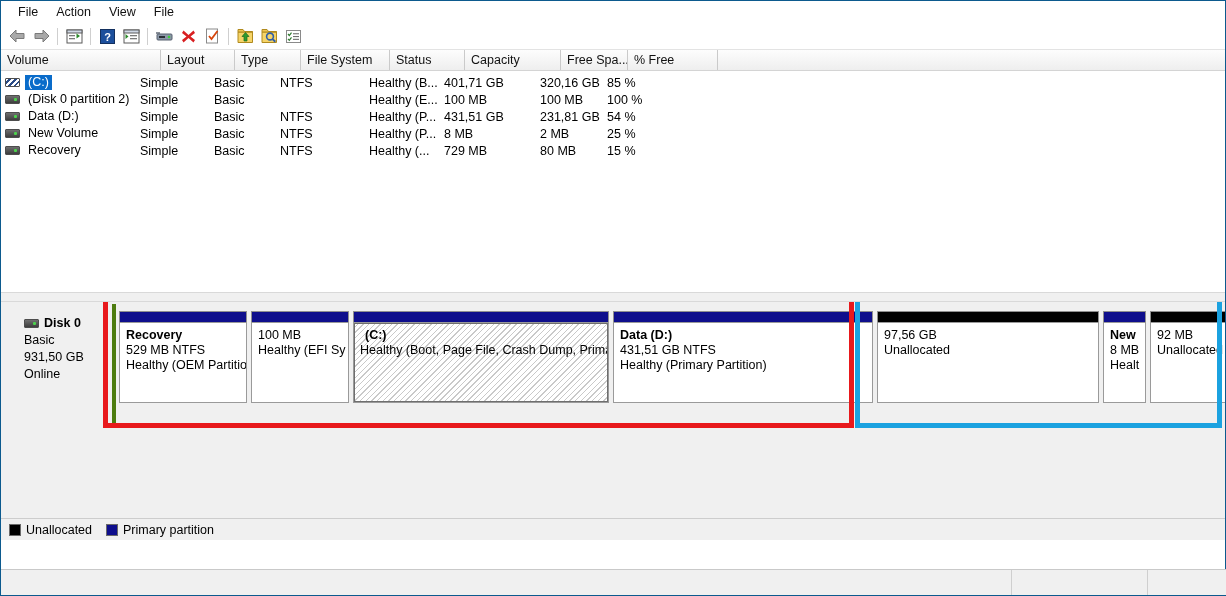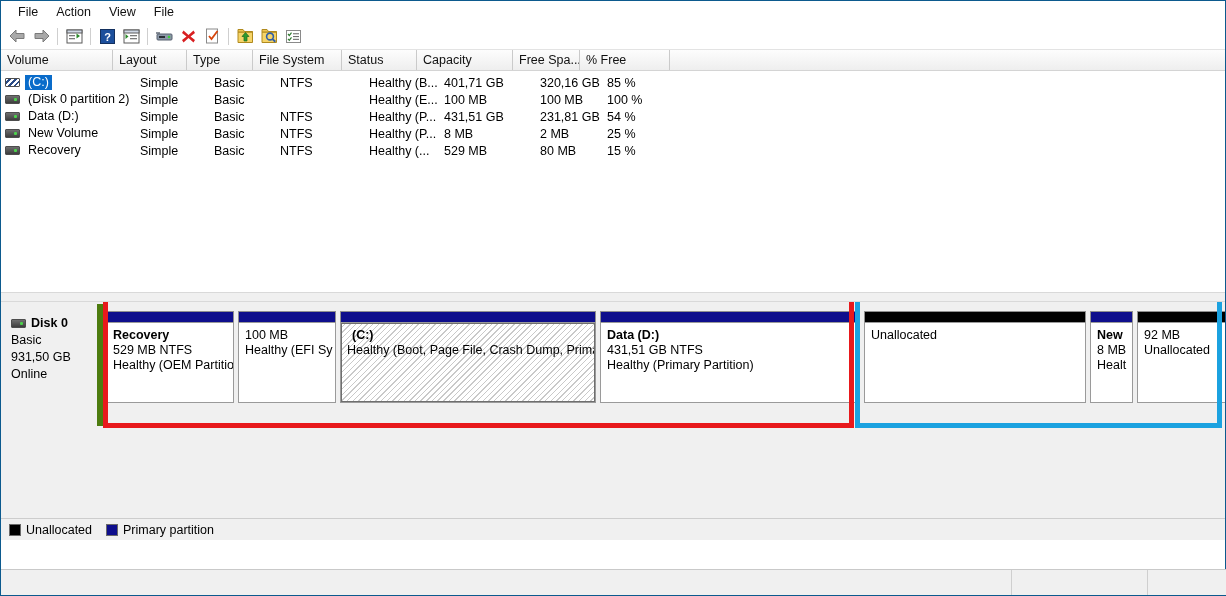--- a/index.html
+++ b/index.html
@@ -100,21 +100,21 @@
   .splitter{
     height:8px;background:#f0f0f0;
     border-top:1px solid #d9d9d9;border-bottom:1px solid #d9d9d9;
   }
 
   
   .graphpane{position:relative;height:238px;background:#f0f0f0;overflow:hidden;}
   .diskrow{position:absolute;left:0;top:2px;height:122px;width:1226px;display:flex;}
   .diskinfo{
     width:102px;flex:none;background:#f0f0f0;box-sizing:border-box;
-    padding:12px 0 0 10px;border-right:6px solid #4d7c0f;
+    padding:12px 0 0 10px;border-right:4px solid #4d7c0f;margin-left:13px;
   }
   .diskinfo .dtitle{display:flex;align-items:center;font-weight:bold;font-size:12.5px;margin-bottom:2px;}
   .diskinfo .dico{
     width:15px;height:9px;flex:none;margin-right:5px;border:1px solid #4d4d4d;
     background:linear-gradient(#6f6f6f,#3d3d3d);border-radius:1px;position:relative;box-sizing:border-box;
   }
   .diskinfo .dico::after{
     content:"";position:absolute;right:2px;top:2px;width:3px;height:3px;background:#4bd24b;border-radius:1px;
   }
   .diskinfo .dline{font-size:12.5px;line-height:17px;color:#000;}
@@ -265,21 +265,21 @@
           <path d="M3 9.8 L4.3 11.3 L6.5 8.4" fill="none" stroke="#2f7a2f" stroke-width="1.2"></path>
           <rect x="8" y="4.2" width="6" height="1.1" fill="#6f6f6f"></rect>
           <rect x="8" y="7" width="6" height="1.1" fill="#6f6f6f"></rect>
           <rect x="8" y="9.8" width="6" height="1.1" fill="#6f6f6f"></rect>
         </svg>
     </div>
   </div>
 
   <div class="listpane">
     <div class="lhead">
-      <div class="hc" style="width:112px">Volume</div>
+      <div class="hc" style="width:160px">Volume</div>
       <div class="hc" style="width:74px">Layout</div>
       <div class="hc" style="width:66px">Type</div>
       <div class="hc" style="width:89px">File System</div>
       <div class="hc" style="width:75px">Status</div>
       <div class="hc" style="width:96px">Capacity</div>
       <div class="hc" style="width:67px">Free Spa...</div>
       <div class="hc" style="width:90px">% Free</div>
       <div class="hc filler"></div>
     </div>
 
@@ -343,21 +343,21 @@
 
       <div class="lrow">
         <div class="lcell volcell" style="width:133px">
           <span class="vol-ico"></span>
           <span class="vol-label">Recovery</span>
         </div>
         <div class="lcell" style="width:74px">Simple</div>
         <div class="lcell" style="width:66px">Basic</div>
         <div class="lcell" style="width:89px">NTFS</div>
         <div class="lcell" style="width:75px">Healthy (...</div>
-        <div class="lcell" style="width:96px">529 MB</div>
+        <div class="lcell" style="width:96px">729 MB</div>
         <div class="lcell" style="width:67px">80 MB</div>
         <div class="lcell" style="width:90px">15 %</div>
       </div>
 
     </div>
   </div>
 
   <div class="splitter"></div>
 
   <div class="graphpane">
@@ -407,20 +407,21 @@
             <div class="ln b">Data  (D:)</div>
             <div class="ln">431,51 GB NTFS</div>
             <div class="ln">Healthy (Primary Partition)</div>
           </div>
         </div>
 
         <div class="part" style="width:222px">
           <div class="cap unalloc"></div>
           <div class="body">
             <div class="ln b"></div>
+            <div class="ln">97,56 GB</div>
             <div class="ln">Unallocated</div>
           </div>
         </div>
 
         <div class="part" style="width:43px">
           <div class="cap primary"></div>
           <div class="body">
             <div class="ln b">New</div>
             <div class="ln">8 MB</div>
             <div class="ln">Healt</div>

